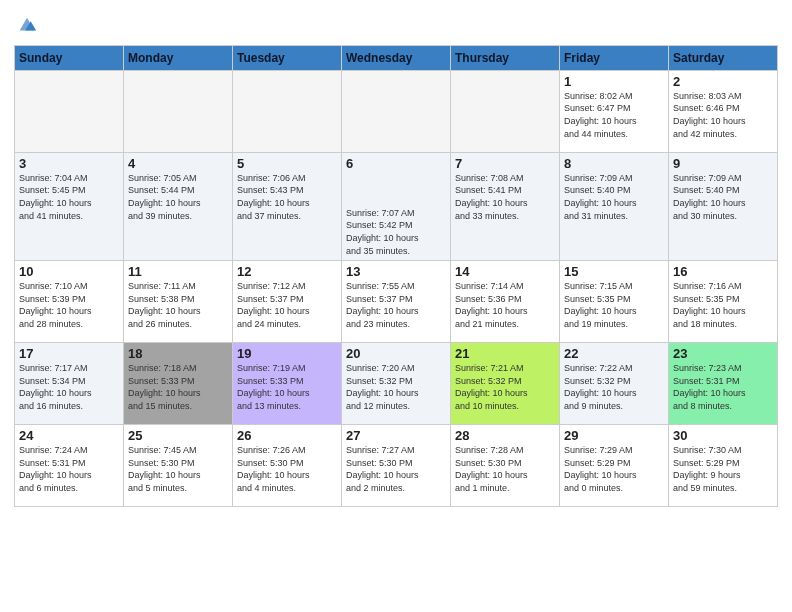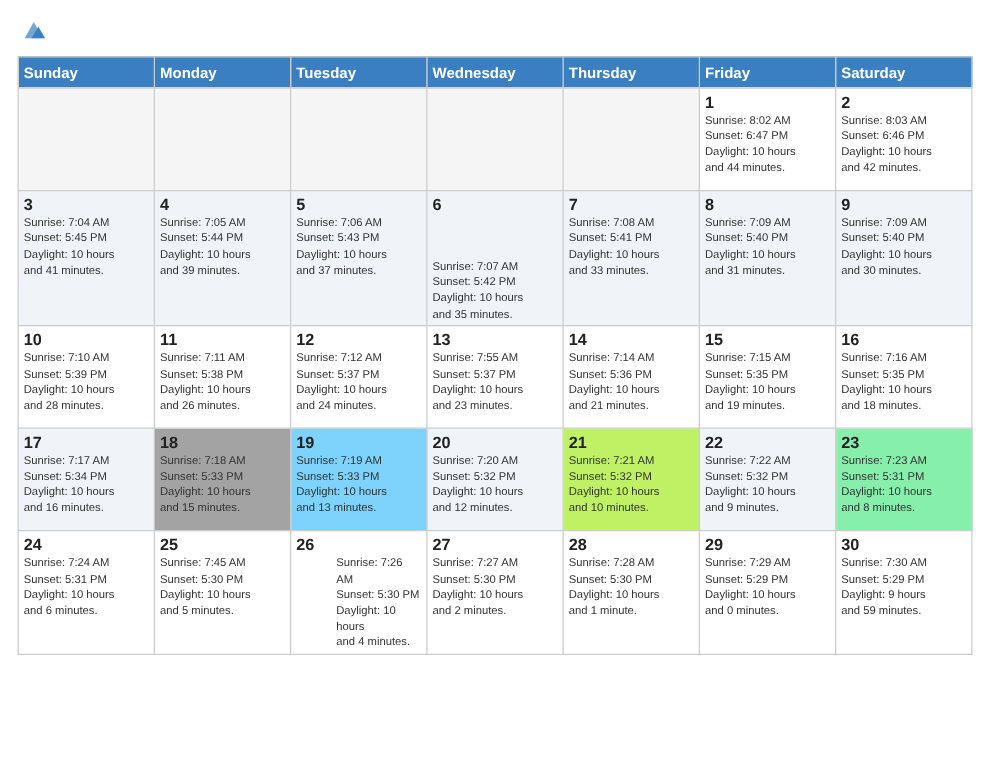--- a/index.html
+++ b/index.html
@@ -51,21 +51,21 @@
       font-size: 14px;
       color: #444;
     }
     table {
       width: 100%;
       border-collapse: collapse;
       table-layout: fixed;
     }
     th {
       background-color: #3a7fc1;
-      color: #ffffff;
+      color: #0f172a;
       font-size: 12px;
       font-weight: bold;
       padding: 5px 4px;
       text-align: left;
       border: 1px solid #ccc;
     }
     td {
       vertical-align: top;
       border: 1px solid #ccc;
       padding: 3px 4px;
@@ -265,21 +265,21 @@
 Daylight: 10 hours
 and 16 minutes.</div>
           </td>
           <td style="background: #a3a3a3;">
             <span class="day-num">18</span>
             <div class="day-info" style="white-space: pre-line;">Sunrise: 7:18 AM
 Sunset: 5:33 PM
 Daylight: 10 hours
 and 15 minutes.</div>
           </td>
-          <td style="background: #7dd3fc;">
+          <td style="background: #c4b5fd;">
             <span class="day-num">19</span>
             <div class="day-info" style="white-space: pre-line;">Sunrise: 7:19 AM
 Sunset: 5:33 PM
 Daylight: 10 hours
 and 13 minutes.</div>
           </td>
           <td style="background: rgb(240, 244, 248);">
             <span class="day-num">20</span>
             <div class="day-info" style="white-space: pre-line;">Sunrise: 7:20 AM
 Sunset: 5:32 PM
@@ -318,21 +318,21 @@
           </td>
           <td>
             <span class="day-num">25</span>
             <div class="day-info" style="white-space: pre-line;">Sunrise: 7:45 AM
 Sunset: 5:30 PM
 Daylight: 10 hours
 and 5 minutes.</div>
           </td>
           <td>
             <span class="day-num">26</span>
-            <div class="day-info" style="white-space: pre-line; margin-left: 32px;">Sunrise: 7:26 AM
+            <div class="day-info" style="white-space: pre-line;">Sunrise: 7:26 AM
 Sunset: 5:30 PM
 Daylight: 10 hours
 and 4 minutes.</div>
           </td>
           <td>
             <span class="day-num">27</span>
             <div class="day-info" style="white-space: pre-line;">Sunrise: 7:27 AM
 Sunset: 5:30 PM
 Daylight: 10 hours
 and 2 minutes.</div>

